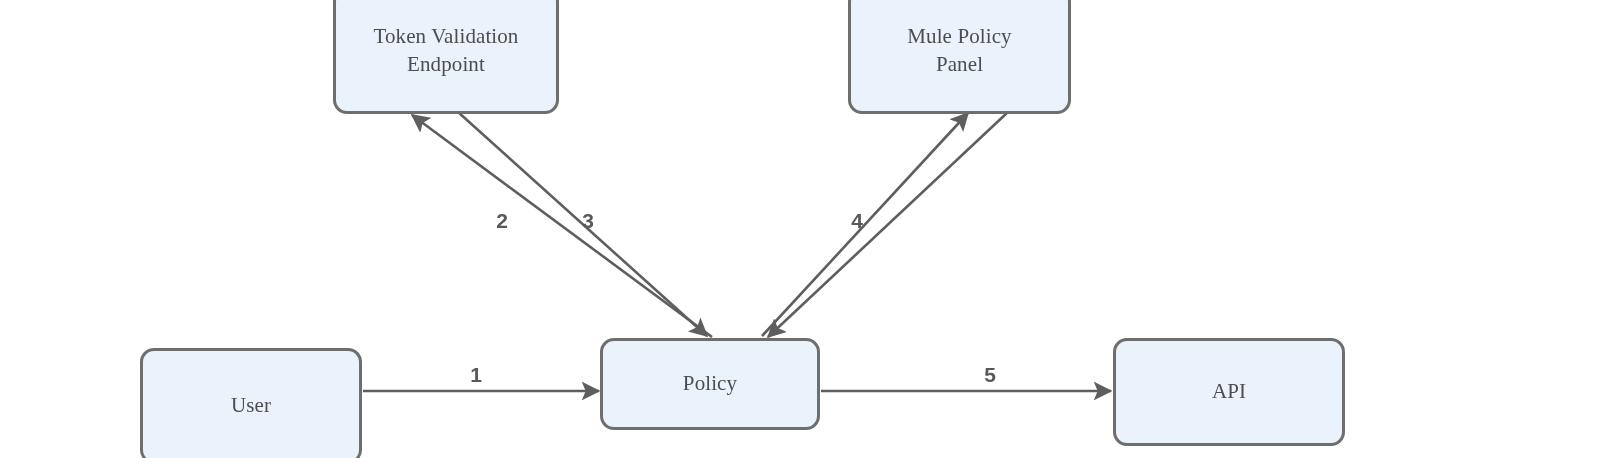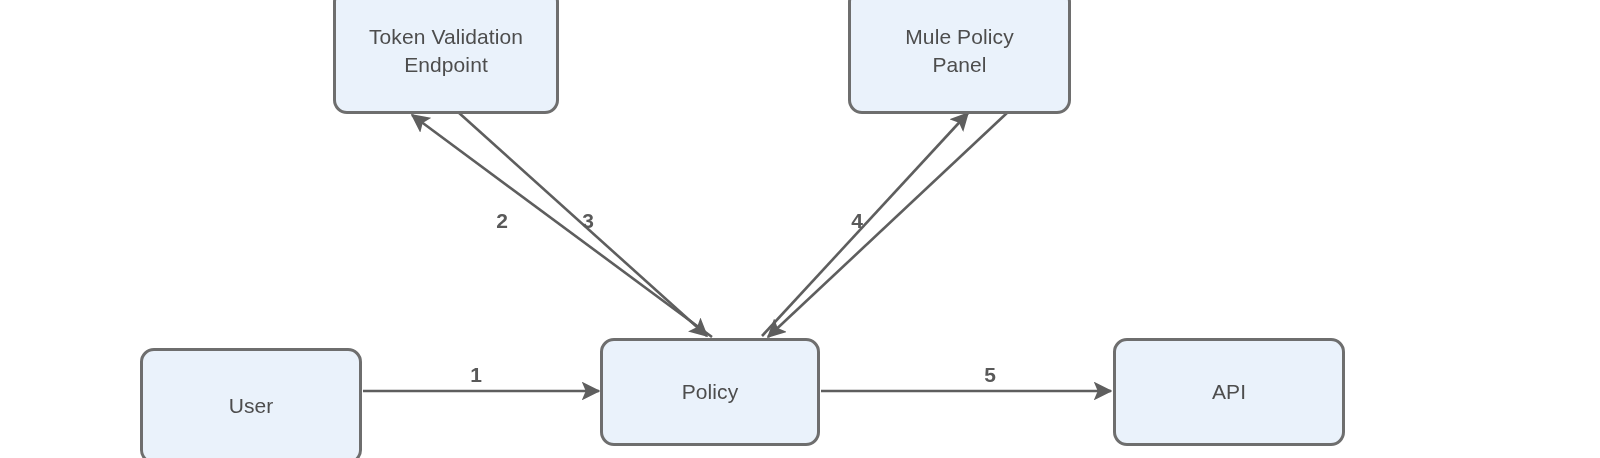--- a/index.html
+++ b/index.html
@@ -40,35 +40,36 @@
     color: #4d4d4d;
     font-size: 21px;
     line-height: 1.32;
     font-weight: 400;
     letter-spacing: 0.1px;
   }
   .node .node-label {
     display: block;
     white-space: pre-line;
     padding: 0 10px;
+    font-family: Liberation Serif, serif;
   }
   .edge-label {
     position: absolute;
     color: #595959;
     font-size: 21px;
     font-weight: bold;
     line-height: 1;
     white-space: nowrap;
     transform: translate(-50%, -50%);
   }
   
   #node-token-validation { left: 333px; top: -12px;  width: 226px; height: 126px; }
   #node-mule-control     { left: 848px; top: -12px;  width: 223px; height: 126px; }
   #node-user             { left: 140px; top: 348px;  width: 222px; height: 116px; }
-  #node-policy           { left: 600px; top: 338px;  width: 220px; height: 108px; }
+  #node-policy           { left: 600px; top: 338px;  width: 220px; height: 92px; }
   #node-api              { left: 1113px; top: 338px; width: 232px; height: 108px; }
   
   #edge-label-1 { left: 476px; top: 374px; }
   #edge-label-2 { left: 502px; top: 220px; }
   #edge-label-3 { left: 588px; top: 220px; }
   #edge-label-4 { left: 857px; top: 220px; }
   #edge-label-5 { left: 990px; top: 374px; }
 </style>
 </head>
 <body>

